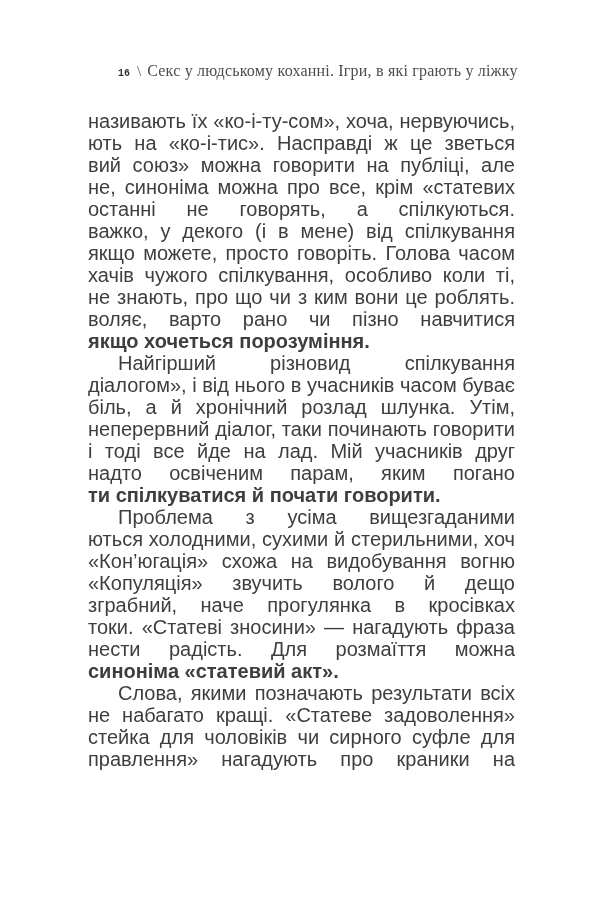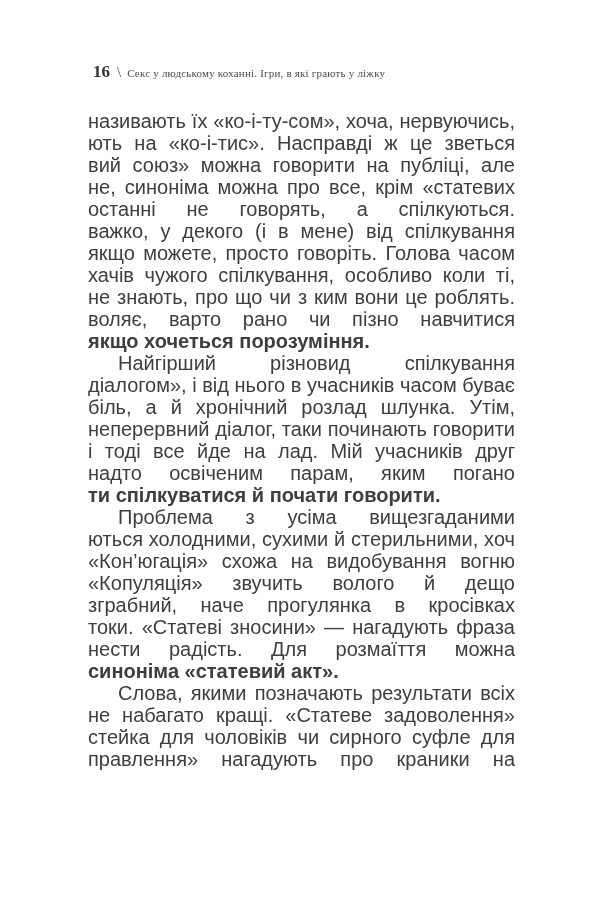--- a/index.html
+++ b/index.html
@@ -25,34 +25,35 @@
   }
   .running-head {
     position: absolute;
     left: 93px;
     top: 62px;
     width: 460px;
     white-space: nowrap;
     color: var(--header-color);
   }
   .pagenum {
-    font-family: Liberation Serif, serif;
+    font-family: Liberation Mono, monospace;
     font-weight: bold;
-    font-size: 17px;
+    font-size: 10px;
     color: var(--pagenum-color);
+    margin-left: 25px;
   }
   .sep {
     font-family: "Liberation Serif", serif;
     font-size: 15px;
     color: #5b5b5b;
     margin: 0 6px 0 7px;
   }
   .rtitle {
     font-family: "Liberation Serif", serif;
-    font-size: 11px;
+    font-size: 16px;
     color: var(--header-color);
     letter-spacing: 0.2px;
   }
   .text-block {
     position: absolute;
     left: 88px;
     top: 110px;
     width: 427px;
     color: var(--body-color);
     font-size: 20px;

